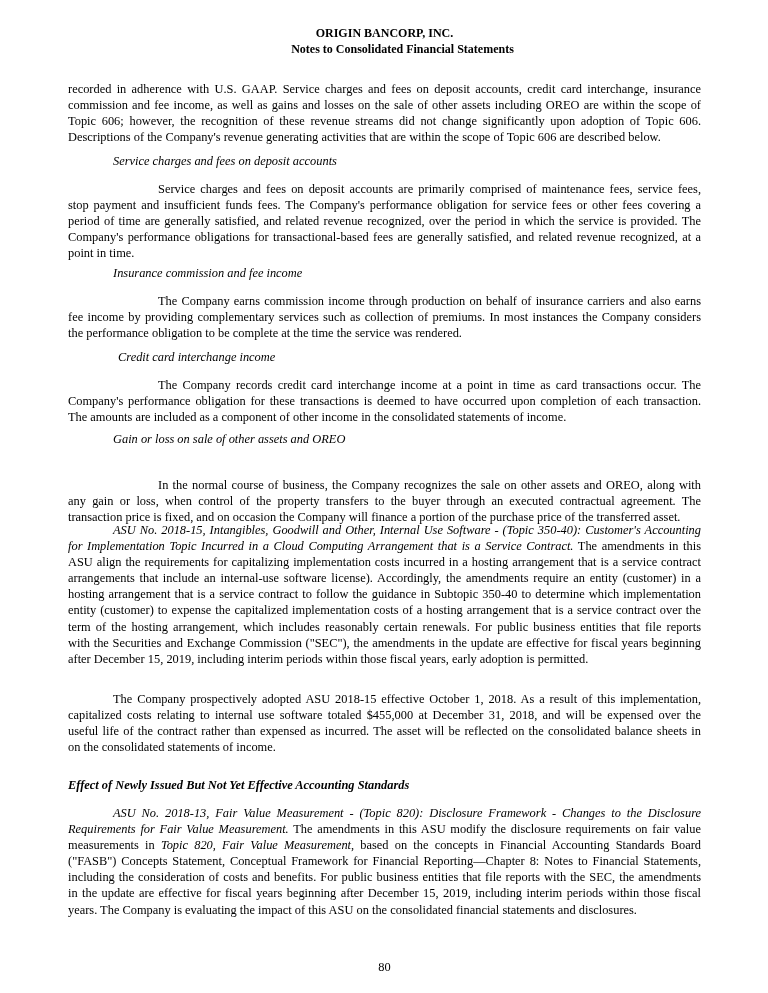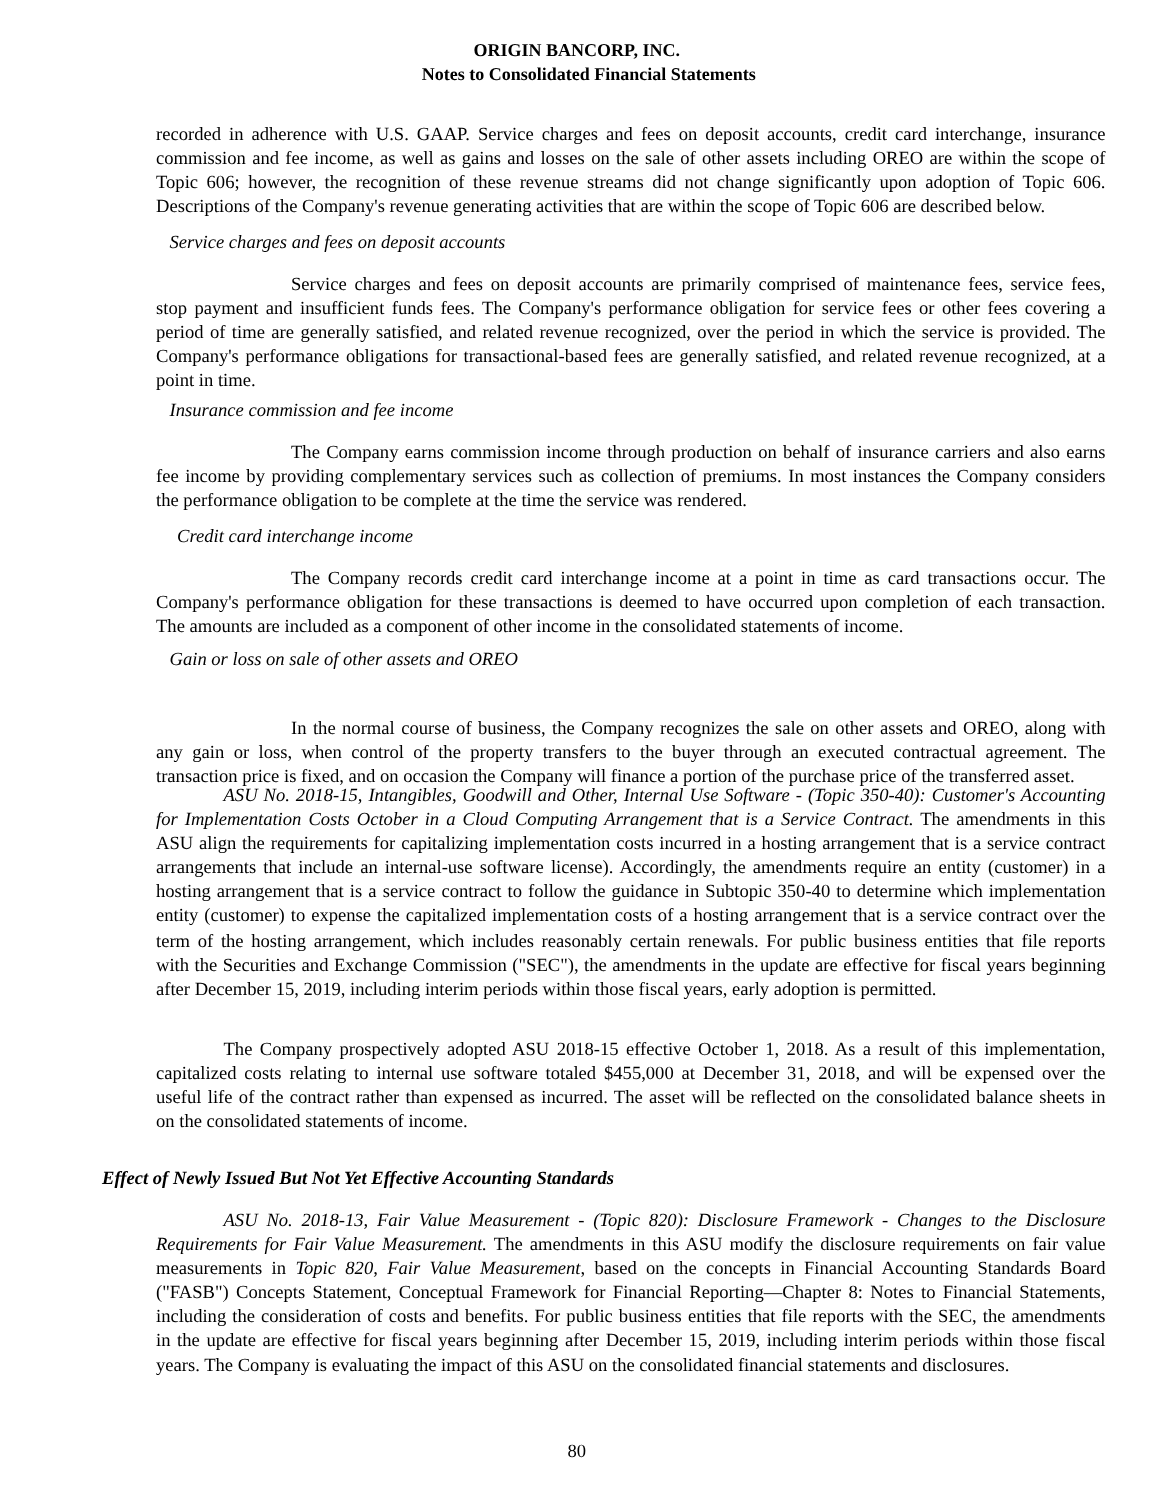--- a/index.html
+++ b/index.html
@@ -1,22 +1,22 @@
 <!DOCTYPE html>
 <html><head>
 <meta charset="utf-8">
 <style>
   html, body { margin: 0; padding: 0; background: #ffffff; }
   body { width: 768px; height: 993px; position: relative; overflow: hidden;
          font-family: "Liberation Serif", "DejaVu Serif", serif; color: #000; }
   .page { position: absolute; left: 68px; top: 0; width: 633px; }
   .header { text-align: center; font-weight: bold; font-size: 12px; line-height: 16px; }
   .h1 { position: absolute; top: 25px; left: 0; width: 633px; }
-  .h2 { position: absolute; top: 41px; left: 8px; width: 633px; }
-  .block { position: absolute; left: 0; width: 633px; font-size: 12.4px; line-height: 16.1px; text-align: justify; margin-left: 36px; }
+  .h2 { position: absolute; top: 41px; left: 18px; width: 633px; }
+  .block { position: absolute; left: 0; width: 633px; font-size: 12.4px; line-height: 16.1px; text-align: justify; }
   .sub { position: absolute; left: 45px; font-style: italic; font-size: 12.4px; line-height: 16px; }
   .sub.cc { left: 50px; }
   .bold-ital { position: absolute; left: 0; font-style: italic; font-weight: bold; font-size: 12.4px; line-height: 16px; }
   i { font-style: italic; }
   .pagenum { position: absolute; top: 960px; left: 0; width: 633px; text-align: center; font-size: 12.4px; }
   .line { display: block; white-space: nowrap; text-align: justify; text-align-last: justify; }
   .line.end { text-align-last: left; }
 </style>
 </head>
 <body>
@@ -57,21 +57,21 @@
 
   <div class="sub" style="top:431px;">Gain or loss on sale of other assets and OREO</div>
   <div class="block" style="top:477px;">
     <span class="line" style="padding-left:90px;">In the normal course of business, the Company recognizes the sale on other assets and OREO, along with</span>
     <span class="line">any gain or loss, when control of the property transfers to the buyer through an executed contractual agreement. The</span>
     <span class="line end">transaction price is fixed, and on occasion the Company will finance a portion of the purchase price of the transferred asset.</span>
   </div>
 
   <div class="block" style="top:522px;">
     <span class="line" style="padding-left:45px; font-style:italic;">ASU No. 2018-15, Intangibles, Goodwill and Other, Internal Use Software - (Topic 350-40): Customer's Accounting</span>
-    <span class="line"><i>for Implementation Costs October in a Cloud Computing Arrangement that is a Service Contract.</i><span> The amendments in this</span></span>
+    <span class="line"><i>for Implementation Topic Incurred in a Cloud Computing Arrangement that is a Service Contract.</i><span> The amendments in this</span></span>
     <span class="line">ASU align the requirements for capitalizing implementation costs incurred in a hosting arrangement that is a service contract</span>
     <span class="line">arrangements that include an internal-use software license). Accordingly, the amendments require an entity (customer) in a</span>
     <span class="line">hosting arrangement that is a service contract to follow the guidance in Subtopic 350-40 to determine which implementation</span>
     <span class="line">entity (customer) to expense the capitalized implementation costs of a hosting arrangement that is a service contract over the</span>
     <span class="line">term of the hosting arrangement, which includes reasonably certain renewals. For public business entities that file reports</span>
     <span class="line">with the Securities and Exchange Commission ("SEC"), the amendments in the update are effective for fiscal years beginning</span>
     <span class="line end">after December 15, 2019, including interim periods within those fiscal years, early adoption is permitted.</span>
   </div>
 
   <div class="block" style="top:691px;">

